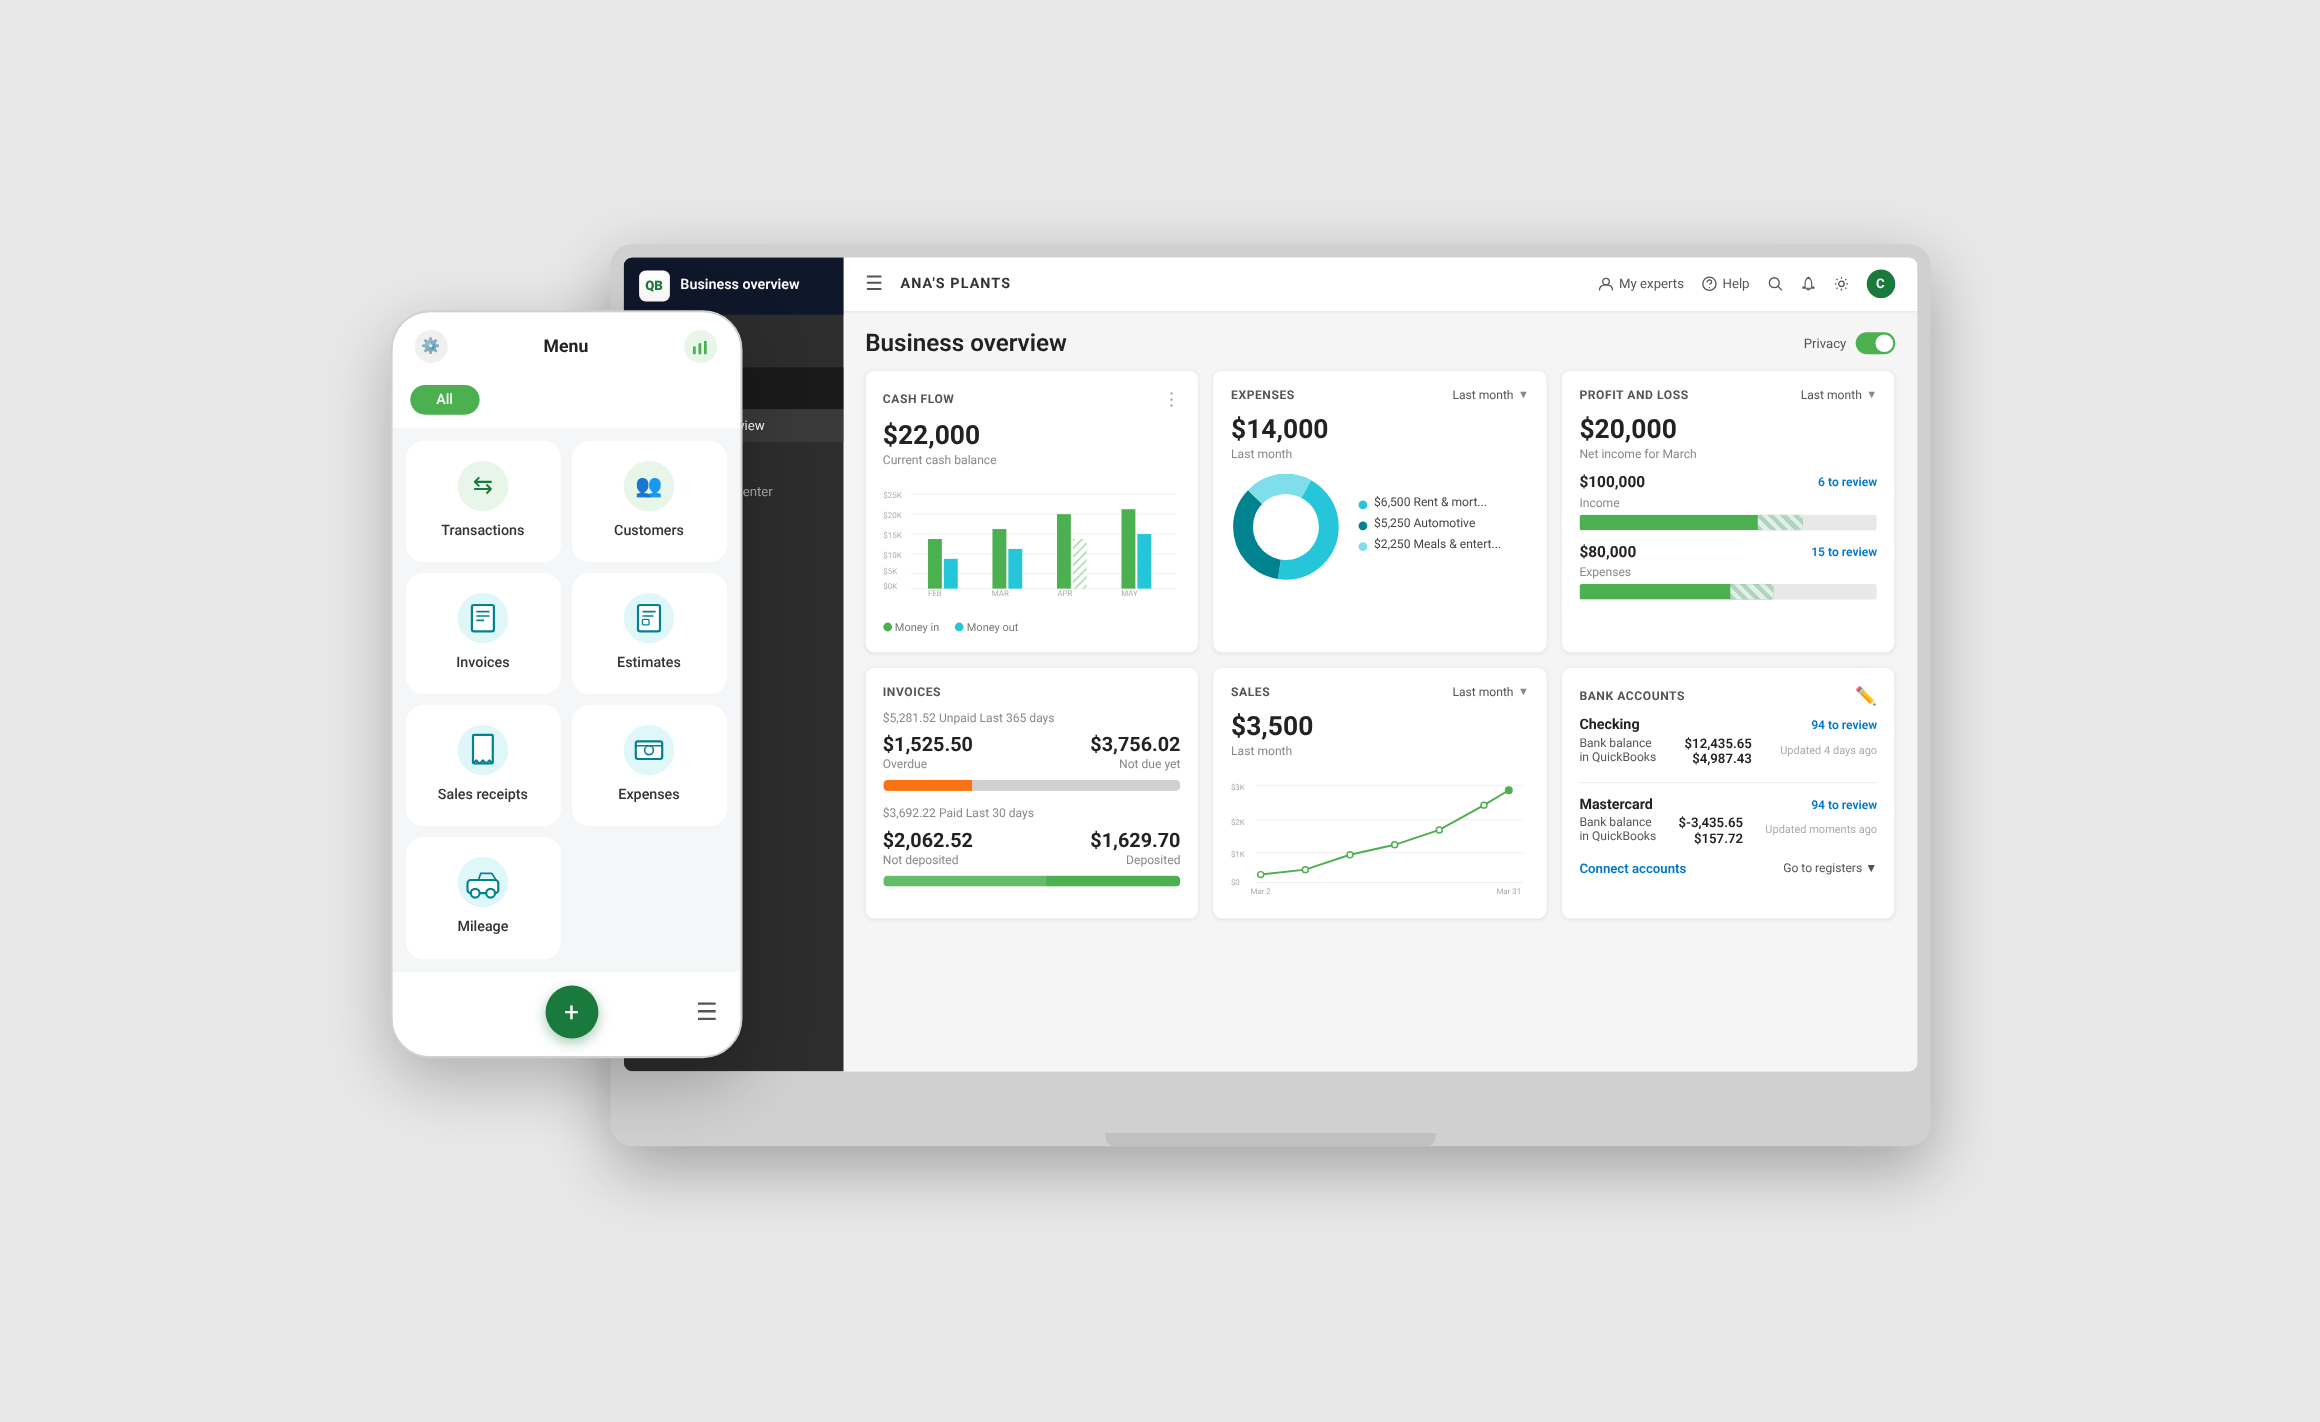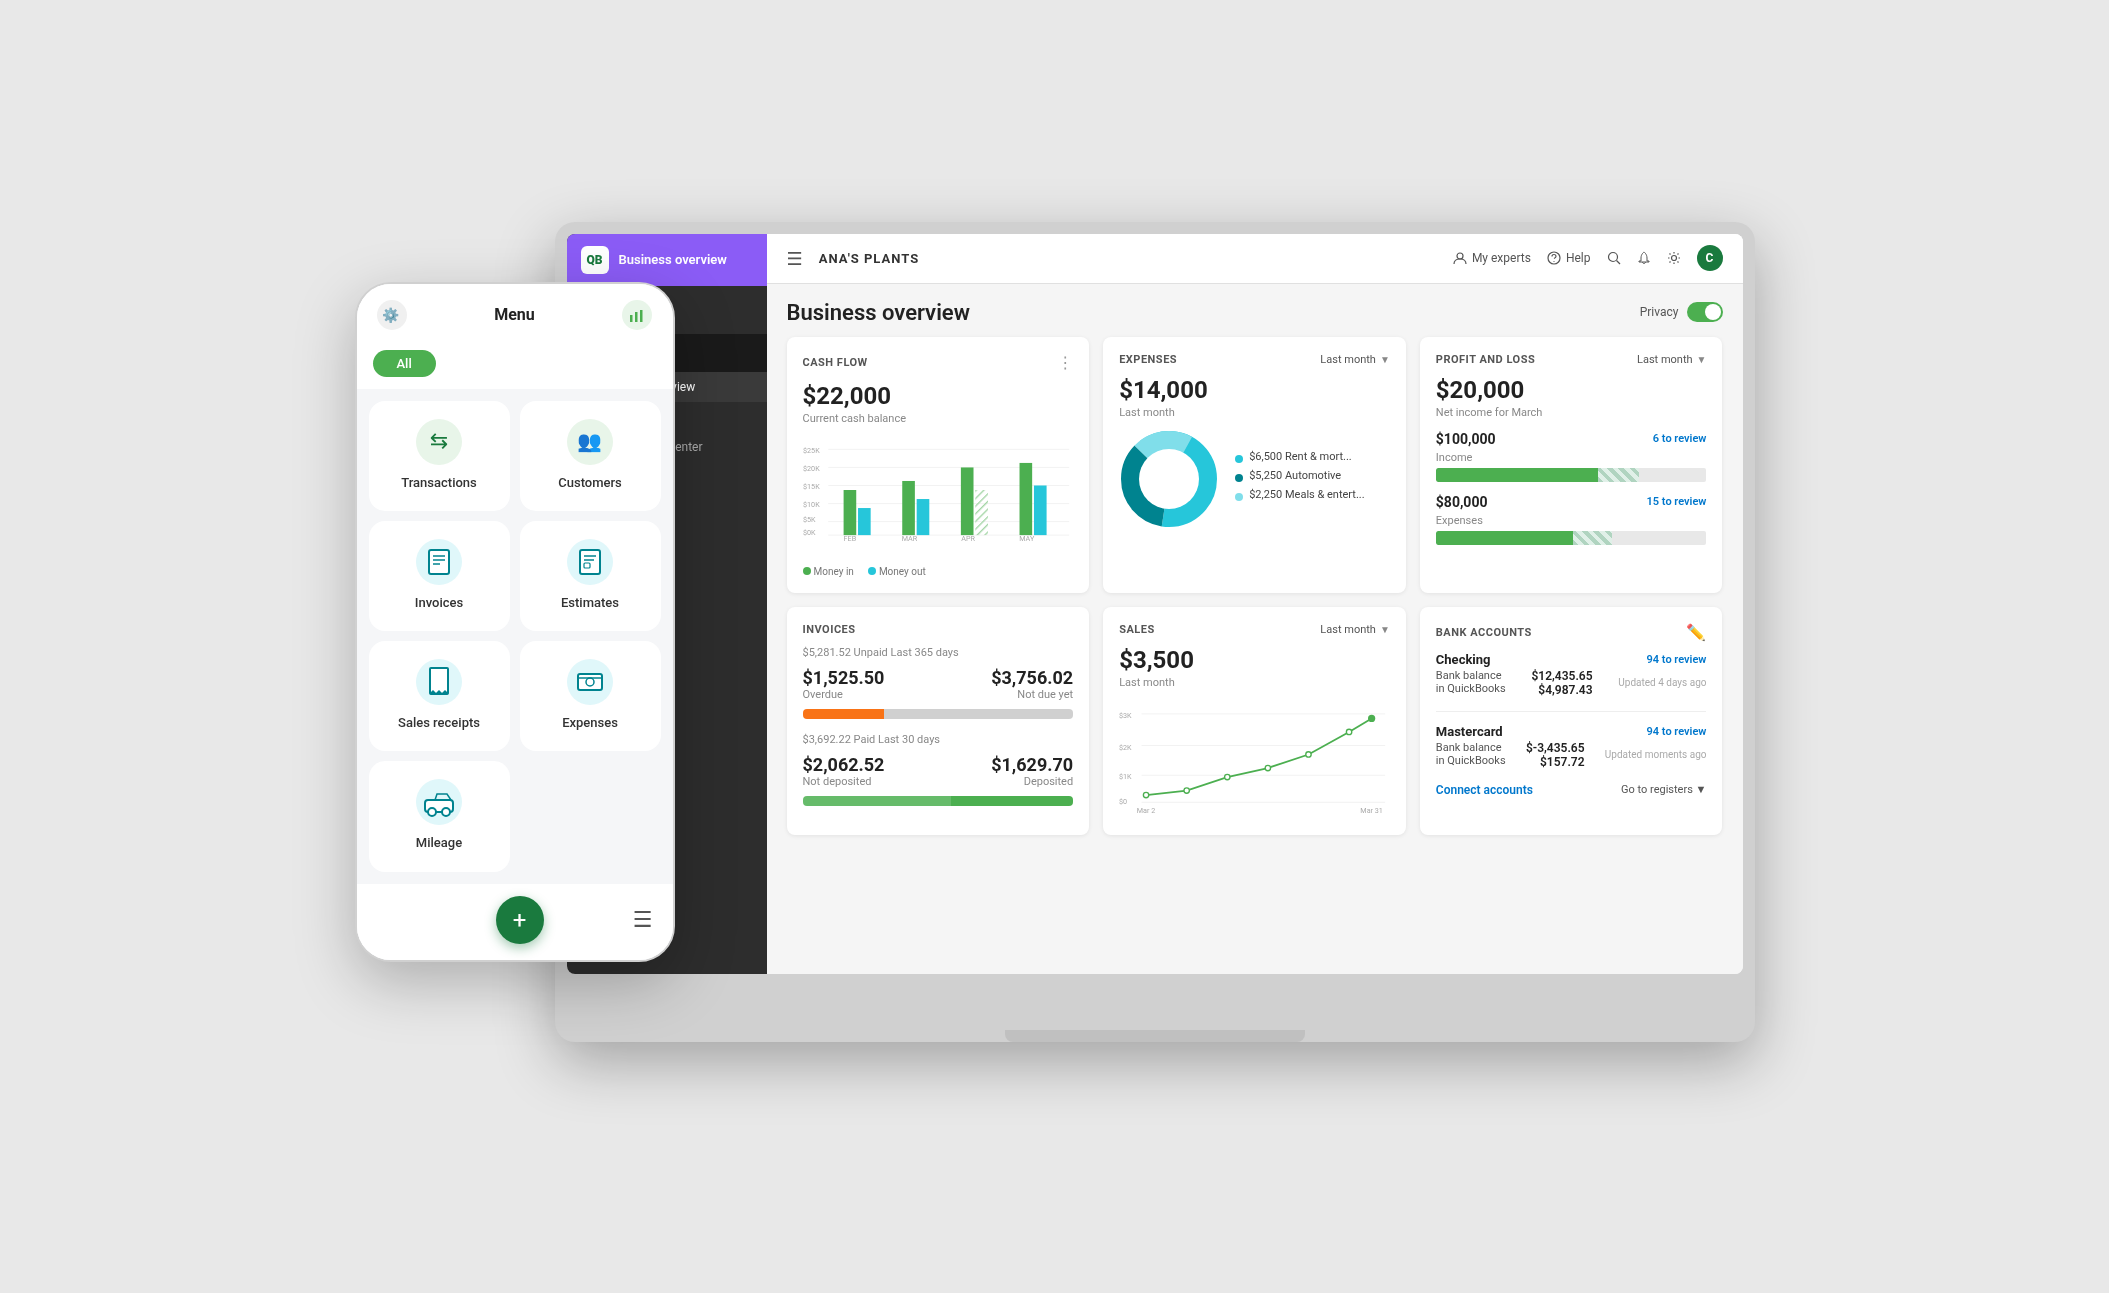--- a/index.html
+++ b/index.html
@@ -53,21 +53,21 @@
     
     .sidebar {
       width: 200px;
       min-width: 200px;
       background: #2d2d2d;
       height: 100%;
       display: flex;
       flex-direction: column;
     }
     .sidebar-header {
-      background: #8b5cf6;
+      background: #0f172a;
       padding: 12px 14px;
       display: flex;
       align-items: center;
       gap: 10px;
     }
     .qb-logo {
       width: 28px;
       height: 28px;
       background: white;
       border-radius: 6px;

